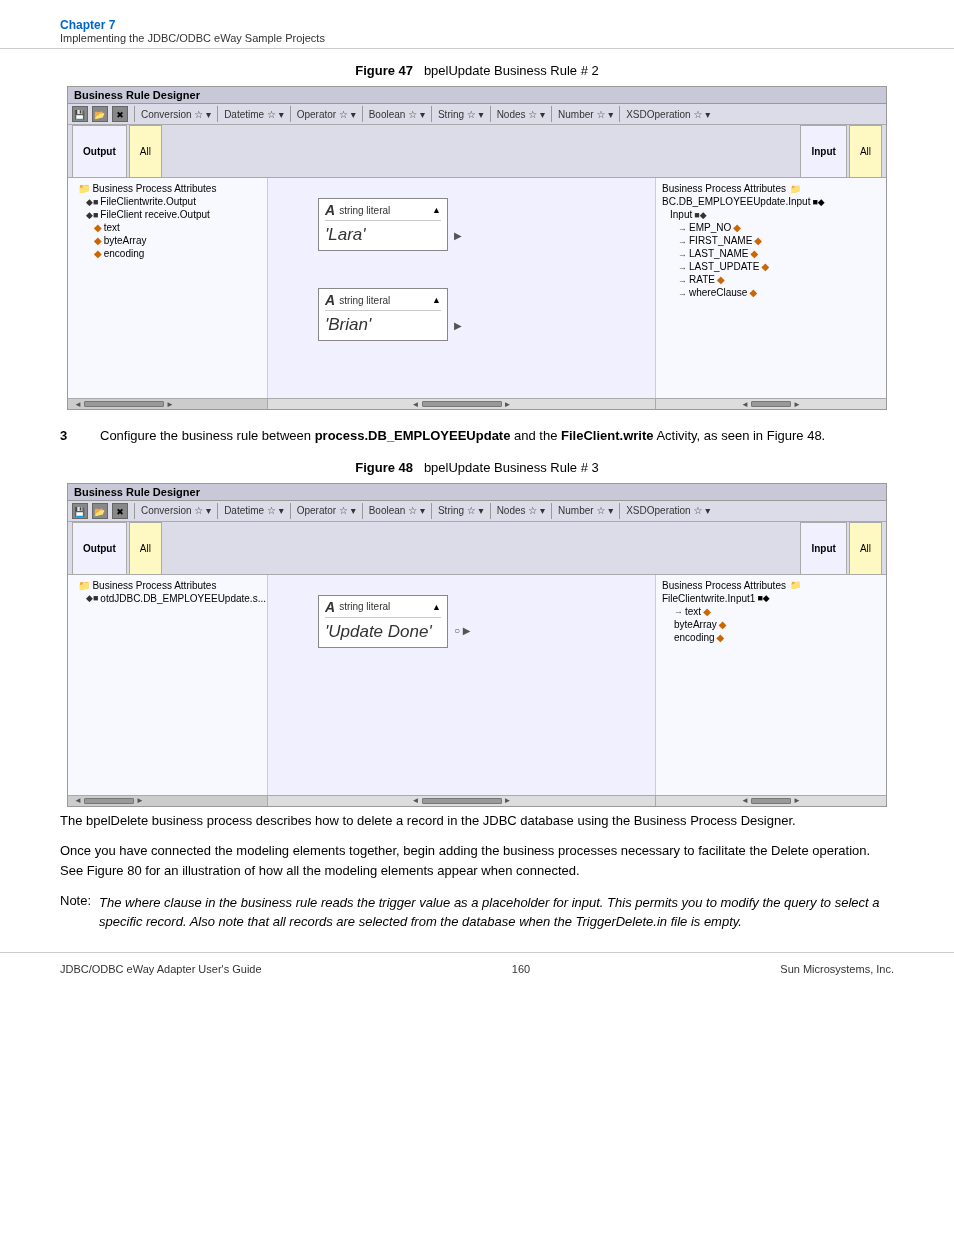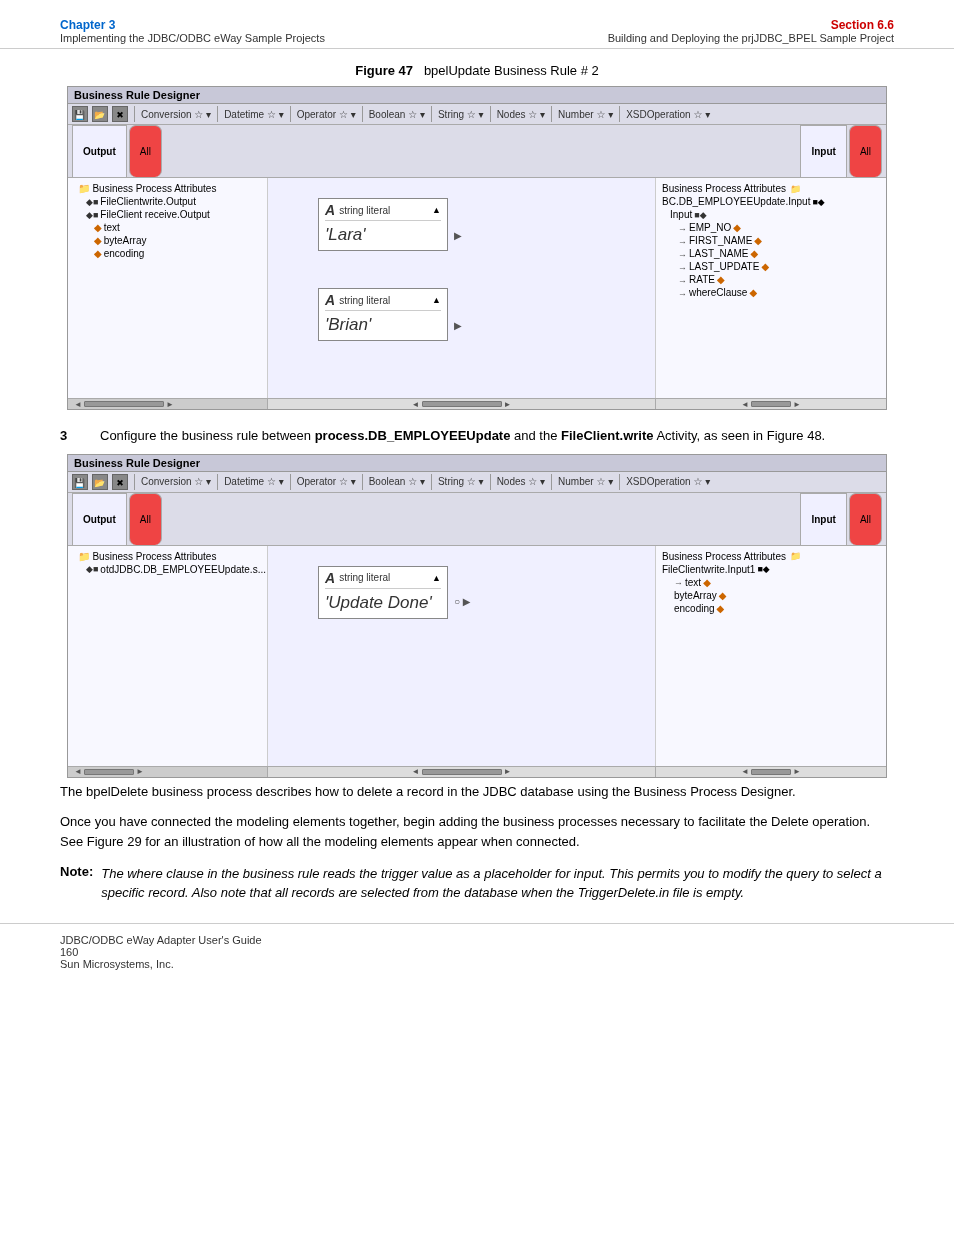--- a/index.html
+++ b/index.html
@@ -108,21 +108,21 @@
     }
     .brd-tab {
       padding: 20px 10px;
       font-size: 10px;
       border: 1px solid #aaa;
       border-bottom: none;
       margin-right: 2px;
       cursor: pointer;
     }
     .brd-tab.active { background: #f0f0ff; font-weight: bold; }
-    .brd-tab.inactive { background: #ef4444; border-radius: 7px; }
+    .brd-tab.inactive { background: #fef9c3; }
 
     .brd-tab-right {
       margin-left: auto;
       display: flex;
       gap: 2px;
     }
     .brd-tab-right .brd-tab { margin-right: 0; }
 
     .brd-body {
       display: flex;
@@ -244,39 +244,38 @@
     }
 
     
     .note-block {
       display: flex;
       gap: 8px;
       margin: 12px 0;
       font-size: 13px;
     }
     .note-label {
-      font-weight: bold;
+      font-weight: normal;
       white-space: nowrap;
       text-align: right;
     }
     .note-text {
       font-style: italic;
       line-height: 1.5;
     }
 
     
     .page-footer {
       display: flex;
       justify-content: space-between;
       padding: 10px 60px;
       border-top: 1px solid #ccc;
       margin-top: 20px;
       font-size: 11px;
       color: #333;
-      flex-direction: column;
     }
     .footer-center { font-size: 11px; }
 
     .brd-footer {
       display: flex;
       background: #dcdce8;
       border-top: 1px solid #aaa;
     }
     .brd-footer-left {
       width: 200px;
@@ -319,26 +318,22 @@
       padding: 0 2px;
     }
   </style>
 </head>
 <body>
 
 <div class="page">
 
   <div class="page-header">
     <div class="header-left">
-      <div class="chapter-title">Chapter 3</div>
+      <div class="chapter-title">Chapter 7</div>
       <div class="chapter-subtitle">Implementing the JDBC/ODBC eWay Sample Projects</div>
-    </div>
-    <div class="header-right">
-      <div class="section-title">Section 6.6</div>
-      <div class="section-subtitle">Building and Deploying the prjJDBC_BPEL Sample Project</div>
     </div>
   </div>
 
   <div class="content">
 
     <div class="figure-caption">
       <span class="fig-label">Figure 47&nbsp;&nbsp;&nbsp;</span><span>bpelUpdate Business Rule # 2</span>
     </div>
 
     <div class="brd-container">
@@ -489,20 +484,23 @@
           <span class="scroll-arrow">►</span>
         </div>
       </div>
     </div>
 
     <div class="step-para">
       <span class="step-num">3</span>
       <span>Configure the business rule between </span><strong>process.DB_EMPLOYEEUpdate</strong><span> and the </span><strong>FileClient.write</strong><span> Activity, as seen in Figure 48.</span>
     </div>
 
+    <div class="figure-caption">
+      <span class="fig-label">Figure 48&nbsp;&nbsp;&nbsp;</span><span>bpelUpdate Business Rule # 3</span>
+    </div>
 
     <div class="brd-container">
       <div class="brd-titlebar">Business Rule Designer</div>
       <div class="brd-toolbar">
         <span class="brd-toolbar-icon">💾</span>
         <span class="brd-toolbar-icon">📂</span>
         <span class="brd-toolbar-icon">✖</span>
         <span class="brd-toolbar-sep"></span>
         <span class="brd-toolbar-menu">Conversion ☆ ▾</span>
         <span class="brd-toolbar-sep"></span>
@@ -595,21 +593,21 @@
           <span class="scroll-arrow">◄</span>
           <div class="scroll-thumb" style="width:40px;"></div>
           <span class="scroll-arrow">►</span>
         </div>
       </div>
     </div>
 
 
     <div class="body-para">The bpelDelete business process describes how to delete a record in the JDBC database using the Business Process Designer.</div>
 
-    <div class="body-para">Once you have connected the modeling elements together, begin adding the business processes necessary to facilitate the Delete operation. See Figure 29 for an illustration of how all the modeling elements appear when connected.</div>
+    <div class="body-para">Once you have connected the modeling elements together, begin adding the business processes necessary to facilitate the Delete operation. See Figure 80 for an illustration of how all the modeling elements appear when connected.</div>
 
     <div class="note-block">
       <span class="note-label">Note:</span>
       <span class="note-text">The where clause in the business rule reads the trigger value as a placeholder for input. This permits you to modify the query to select a specific record. Also note that all records are selected from the database when the TriggerDelete.in file is empty.</span>
     </div>
 
   </div>
 
   <div class="page-footer">
     <span>JDBC/ODBC eWay Adapter User's Guide</span>

